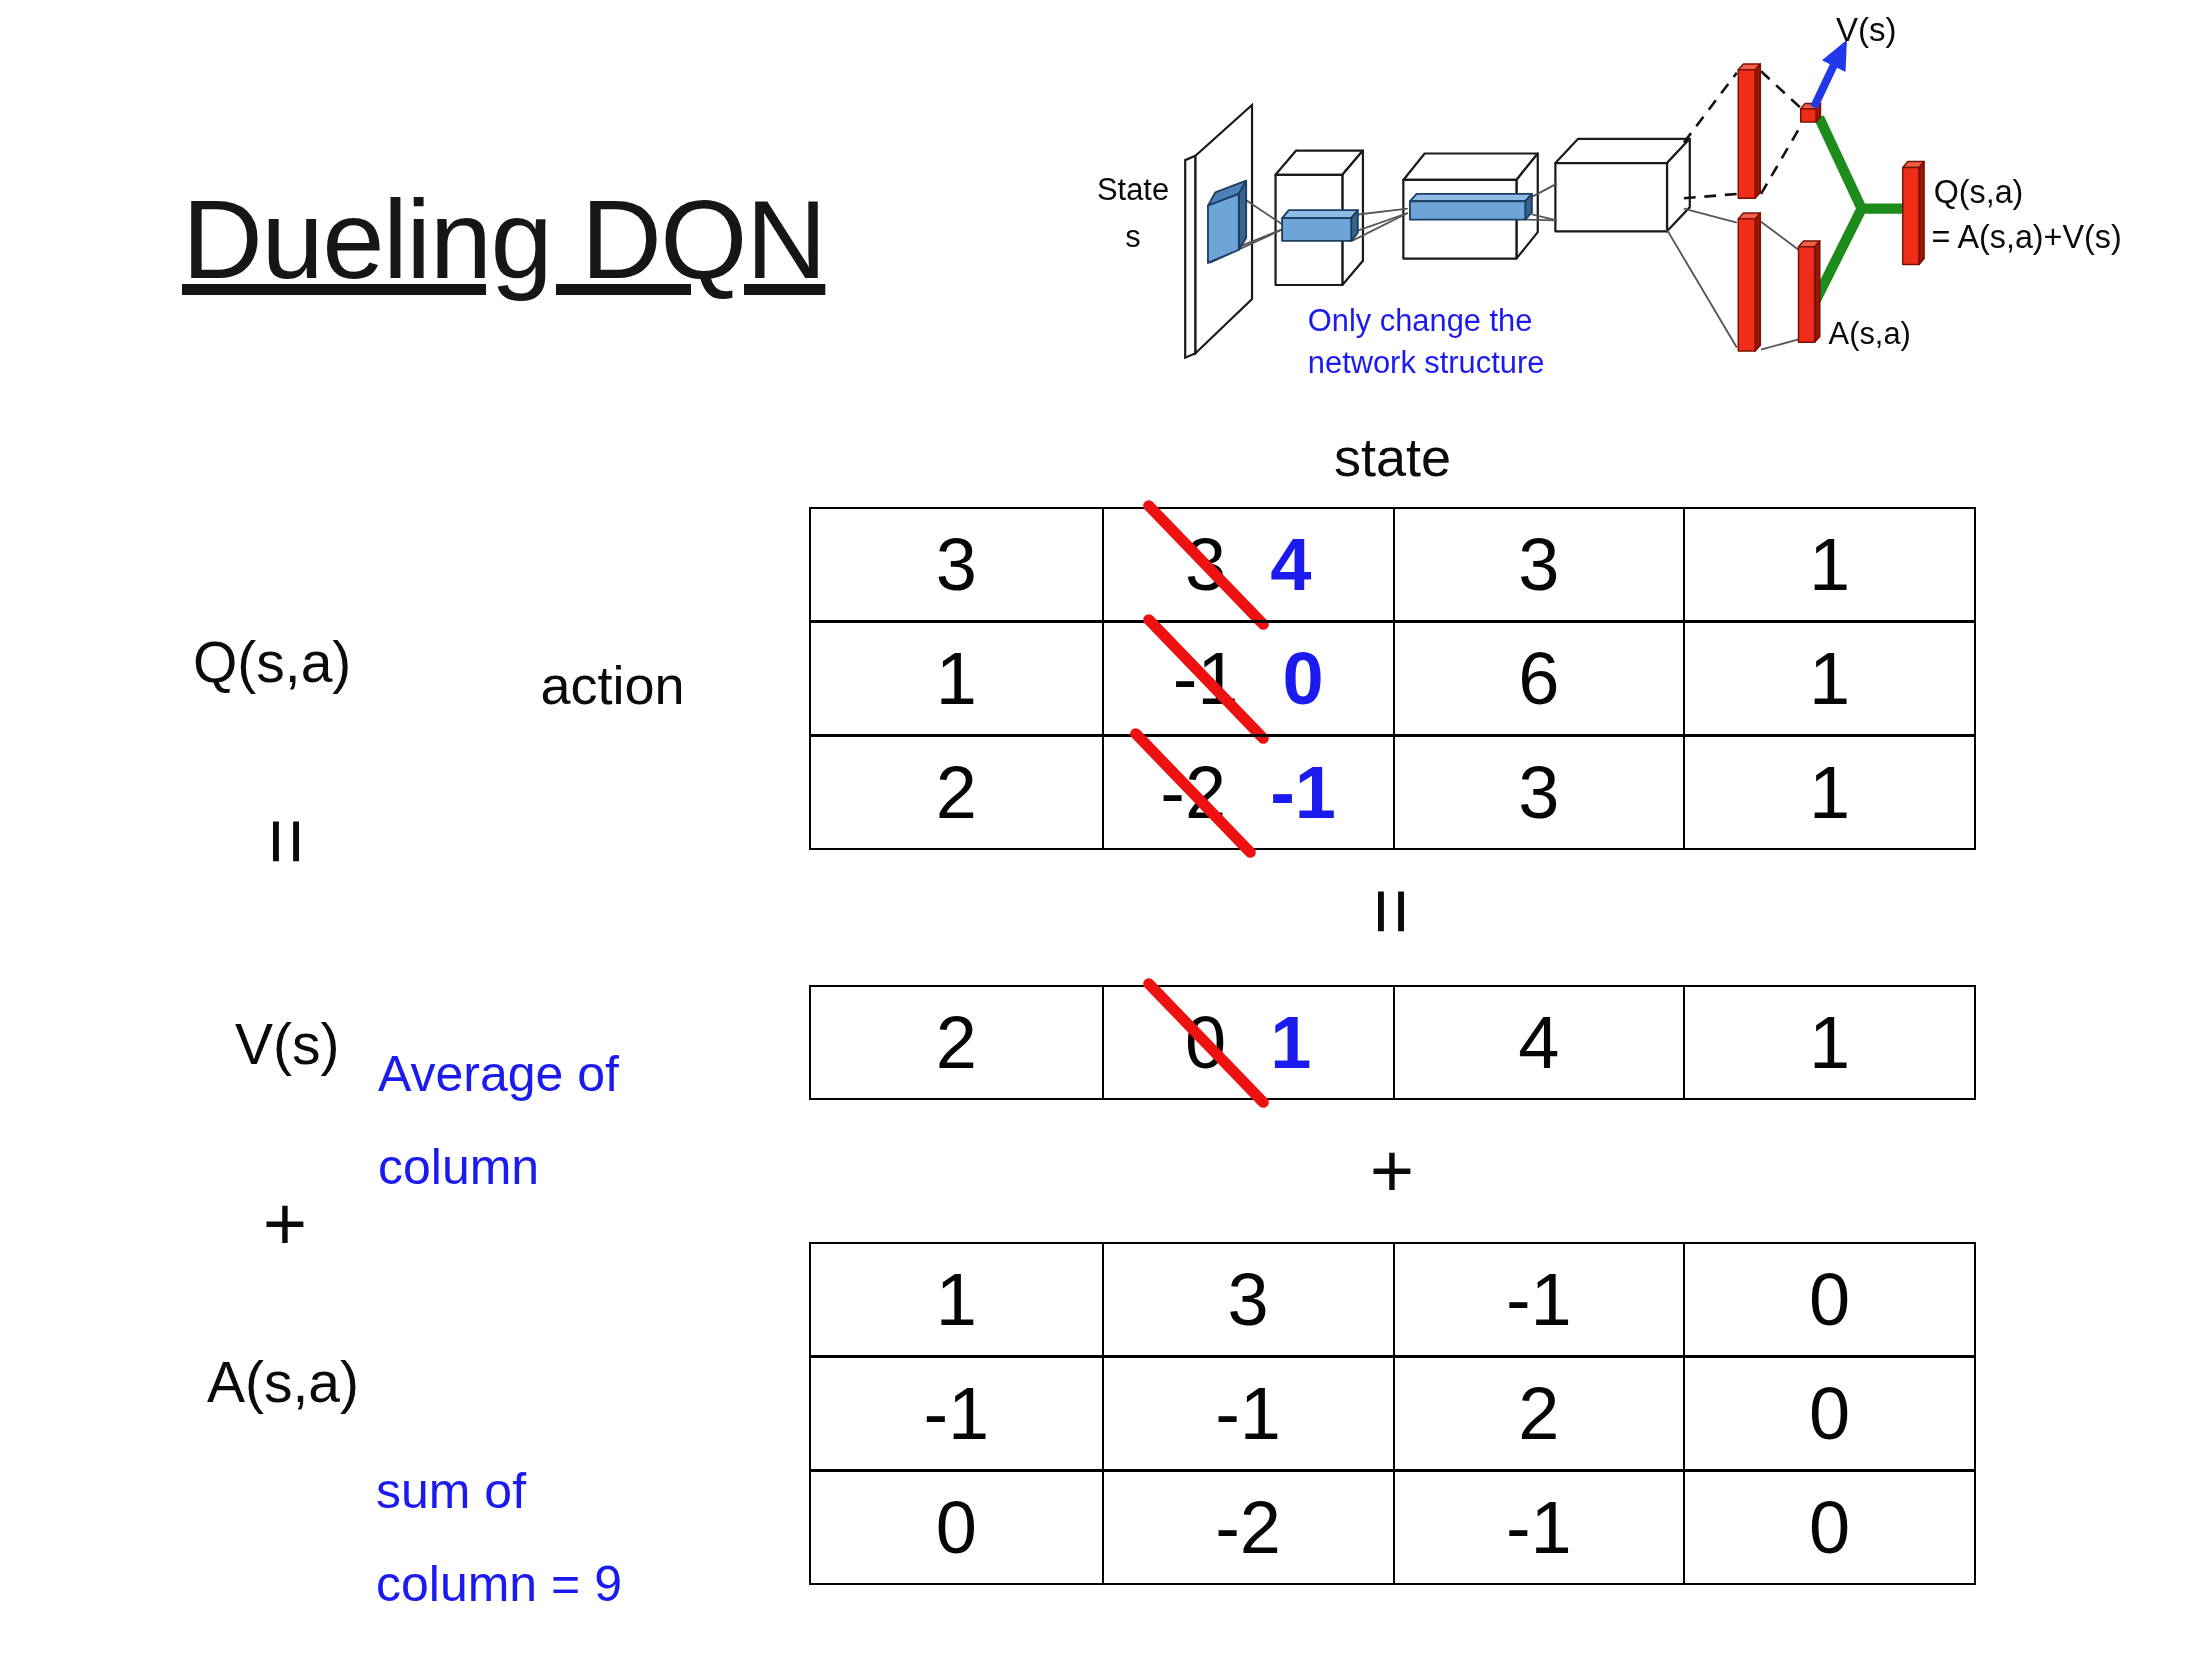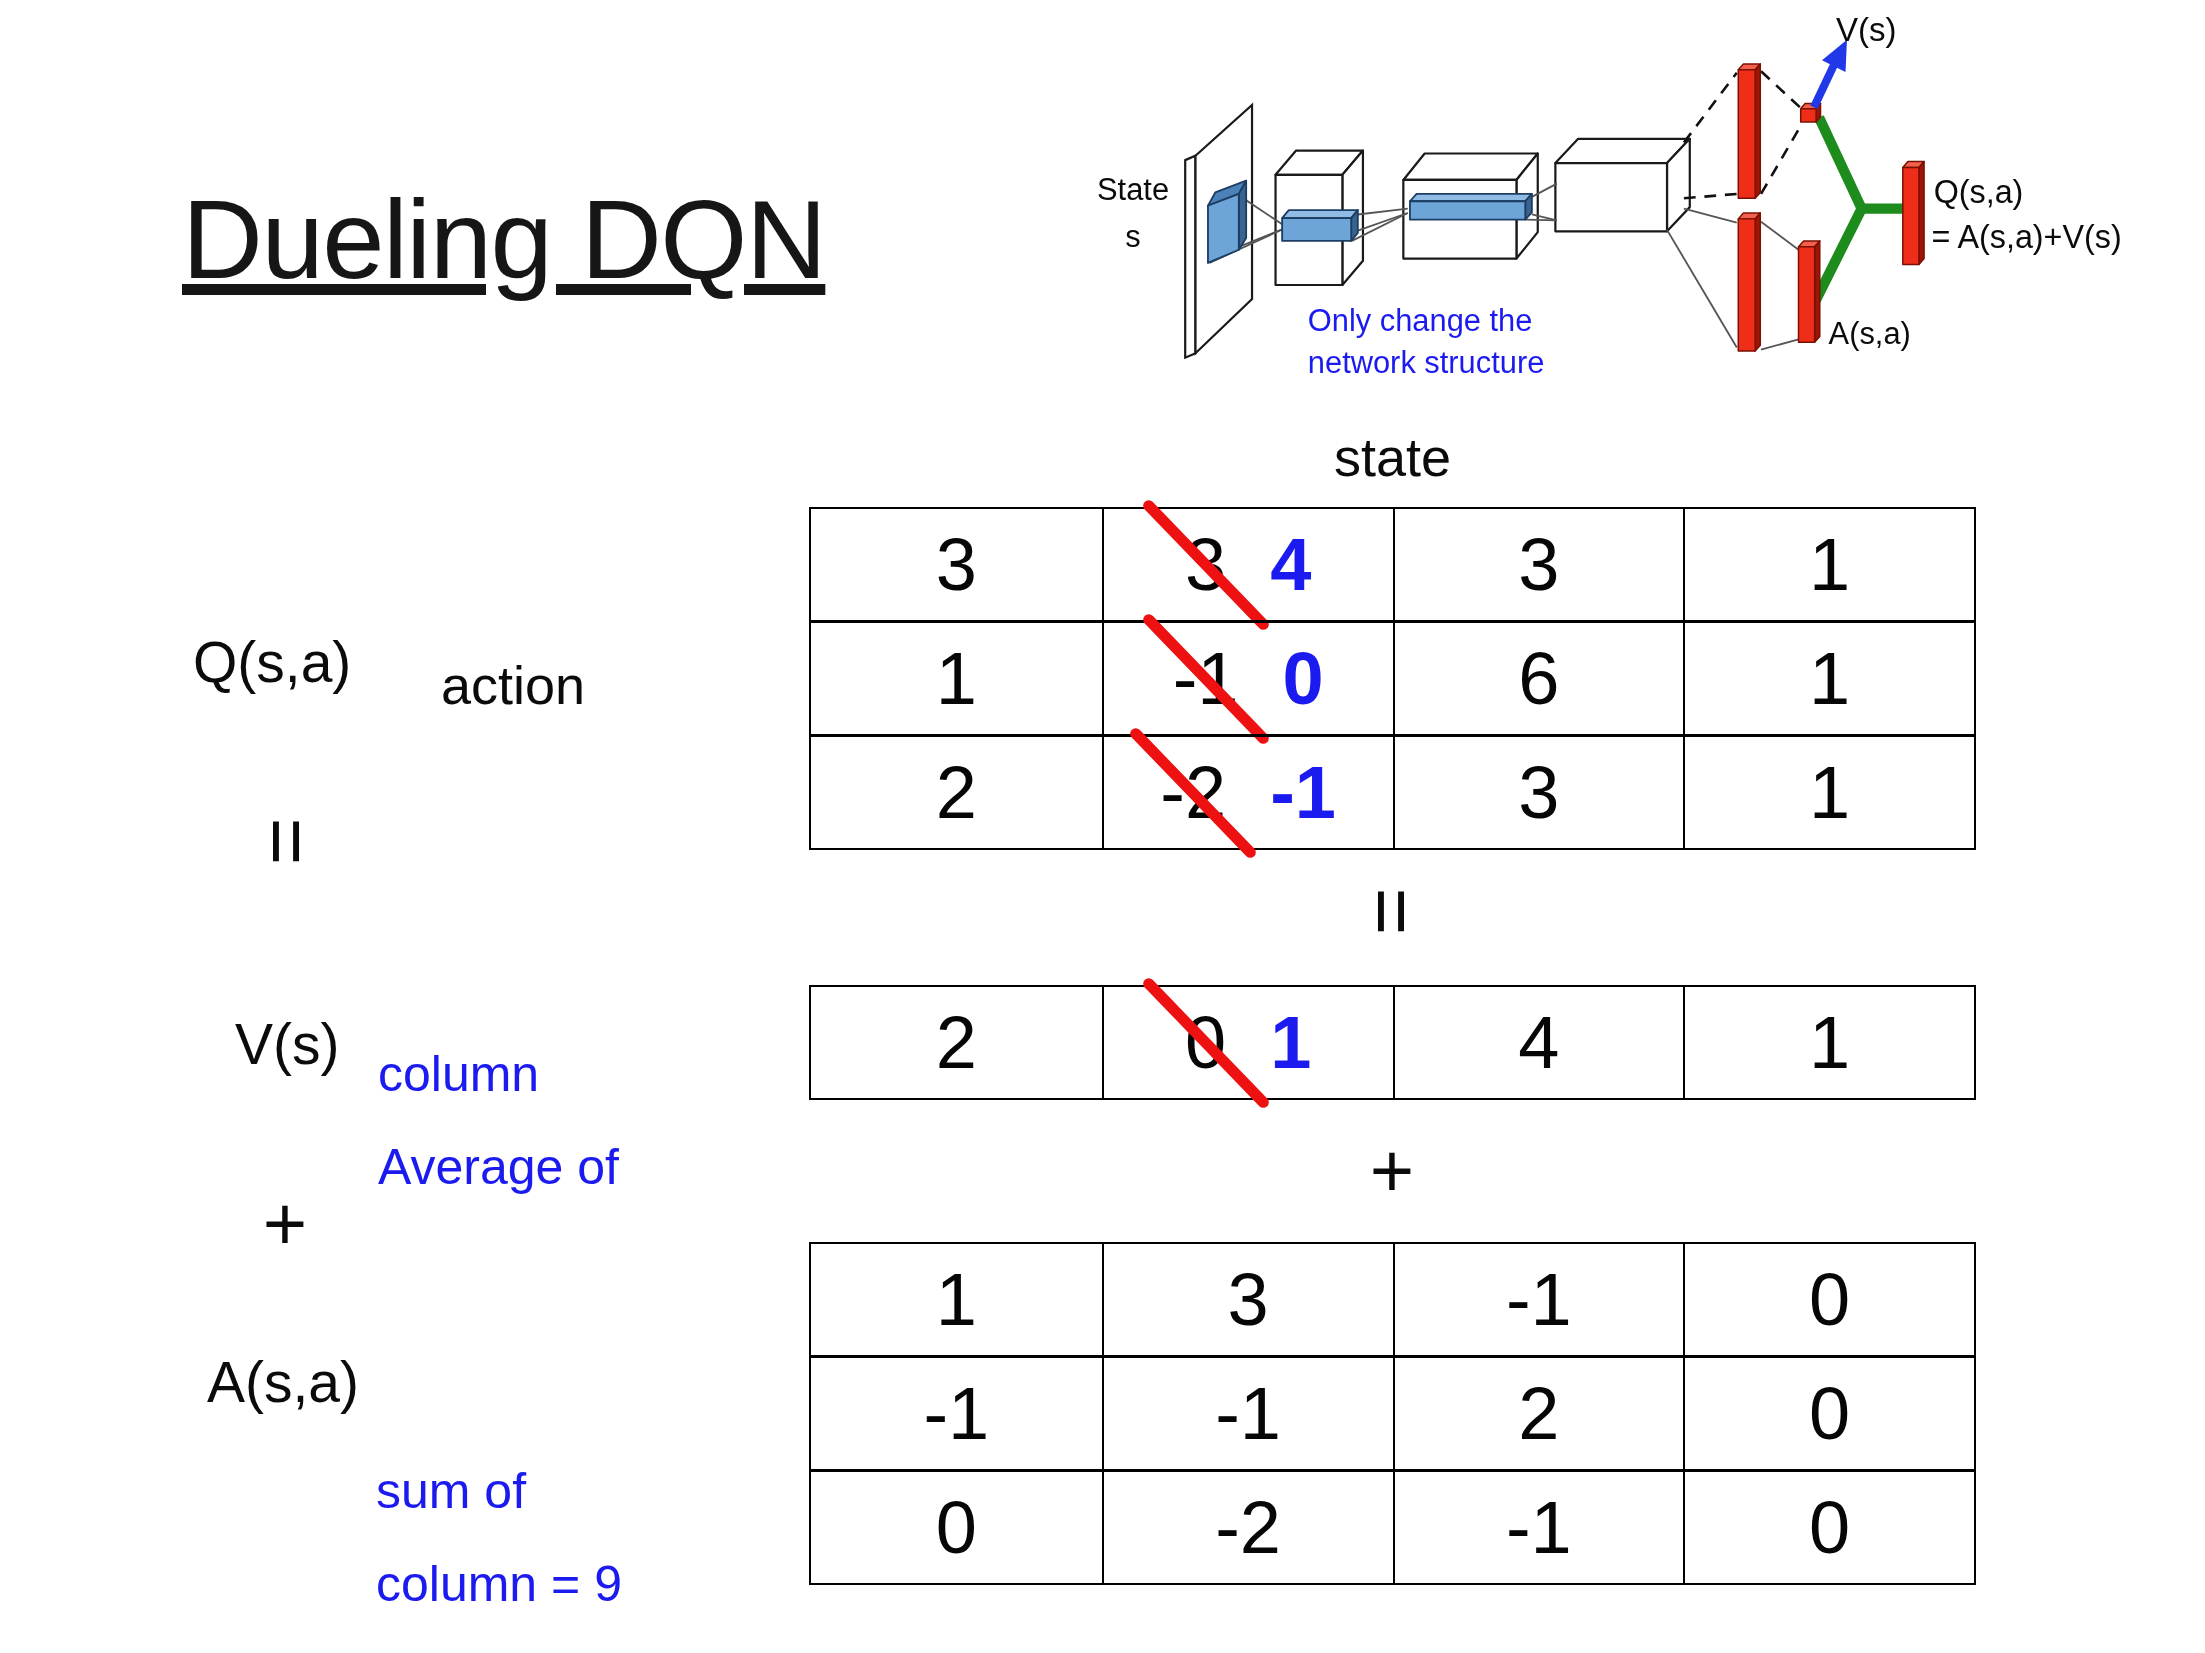--- a/index.html
+++ b/index.html
@@ -149,30 +149,30 @@
   <text x="1778" y="508" font-size="42" fill="#1b1bef">network structure</text>
 </svg>
 
 <div class="abs eqlabel" style="left:193px;top:629px;">Q(s,a)</div>
 <div class="abs rot-eq" style="left:243px;top:801px;">=</div>
 <div class="abs eqlabel" style="left:235px;top:1011px;">V(s)</div>
 <div class="abs plus" style="left:241px;top:1183px;">+</div>
 <div class="abs eqlabel" style="left:207px;top:1349px;">A(s,a)</div>
 
 <div class="abs blue-note" style="left:378px;top:1028px;">
+  <div>Average of</div>
   <div>column</div>
-  <div>Average of</div>
 </div>
 <div class="abs blue-note" style="left:376px;top:1445px;">
   <div>sum of</div>
   <div>column = 9</div>
 </div>
 
 <div class="abs hdr" style="left:809px;top:426px;width:1167px;text-align:center;">state</div>
-<div class="abs hdr" style="left:441px;top:654px;width:343px;text-align:left;">action</div>
+<div class="abs hdr" style="left:441px;top:654px;width:343px;text-align:center;">action</div>
 <div class="abs rot-eq" style="left:1348px;top:871px;">=</div>
 <div class="abs plus" style="left:1348px;top:1130px;">+</div>
 
 <div class="abs tbl" style="top:507px;">
   <div class="cell">
       <span class="num">3</span>
     </div>
   <div class="cell">
     <span class="oldwrap">
         <span class="num">3</span>

